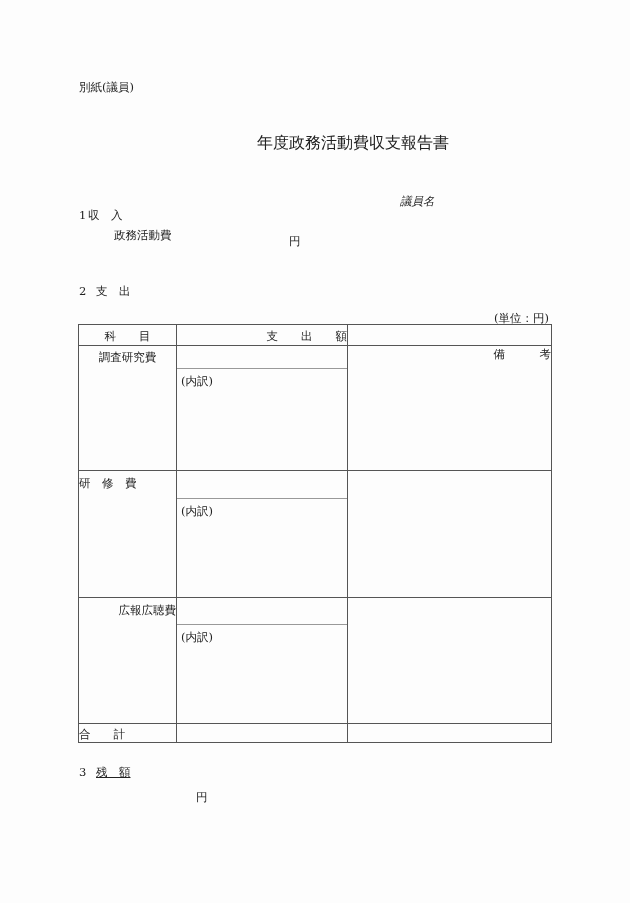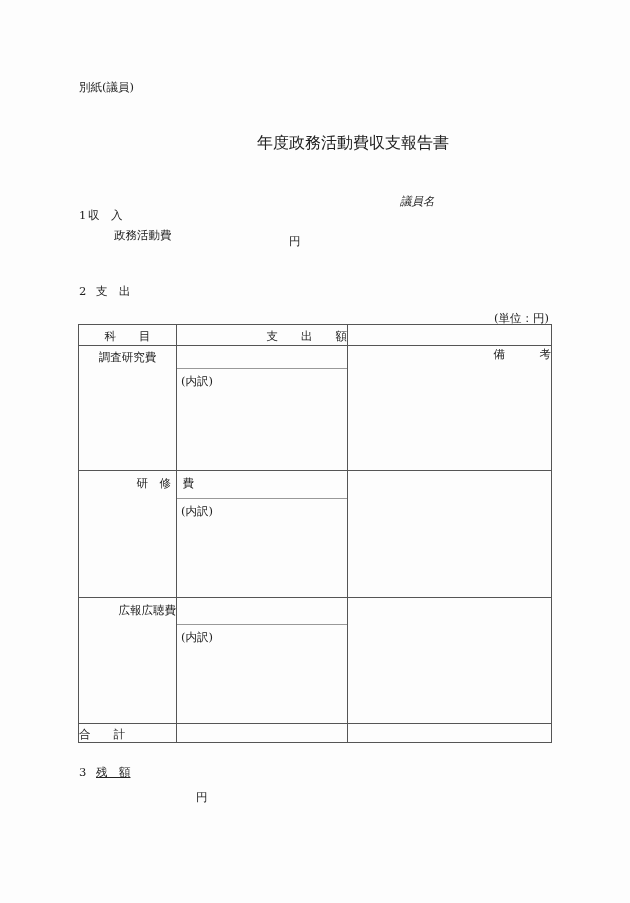--- a/index.html
+++ b/index.html
@@ -52,21 +52,21 @@
     <div class="cell-text" style="left:348px;top:347px;width:203px;text-align:right;">備　　　考</div>
 
     <div>
       <div class="cell-text" style="left:79px;top:350px;width:97px;text-align:center;">調査研究費</div>
       <div class="cell-text" style="left:182px;top:350px;"></div>
       <div class="cell-text" style="left:181px;top:374px;">(内訳)</div>
       <div class="cell-text" style="left:352px;top:350px;"></div>
     </div>
 
     <div>
-      <div class="cell-text" style="left:97px;top:476px;width:97px;text-align:right;">研　修　費</div>
+      <div class="cell-text" style="left:79px;top:476px;width:97px;text-align:left;">研　修　費</div>
       <div class="cell-text" style="left:182px;top:476px;"></div>
       <div class="cell-text" style="left:181px;top:504px;">(内訳)</div>
       <div class="cell-text" style="left:352px;top:476px;"></div>
     </div>
 
     <div>
       <div class="cell-text" style="left:79px;top:603px;width:97px;text-align:right;">広報広聴費</div>
       <div class="cell-text" style="left:182px;top:603px;"></div>
       <div class="cell-text" style="left:181px;top:630px;">(内訳)</div>
       <div class="cell-text" style="left:352px;top:603px;"></div>

